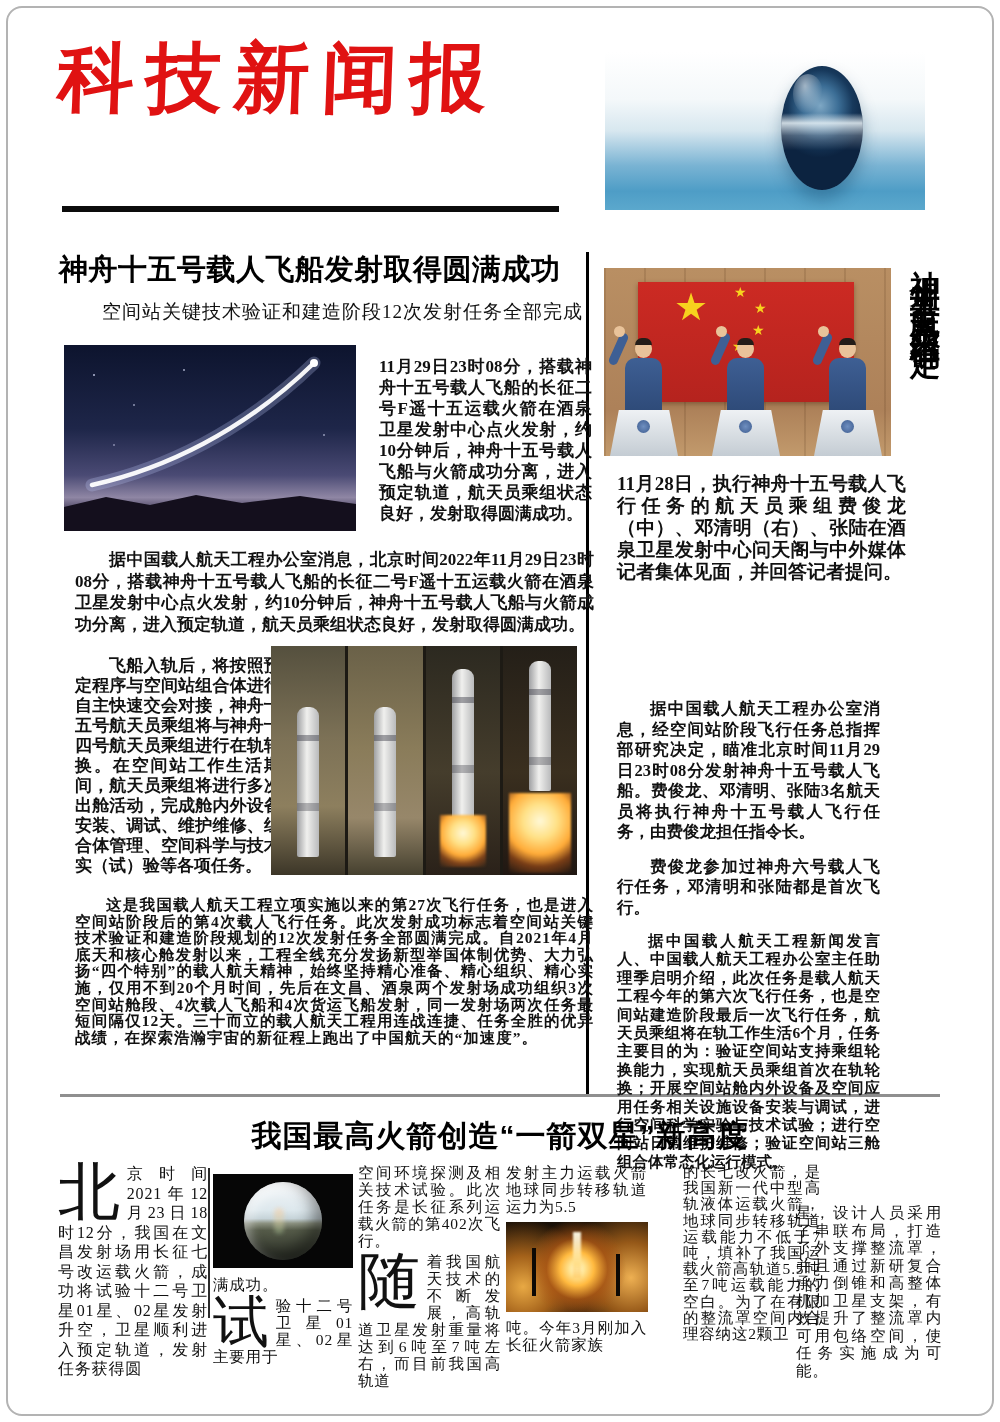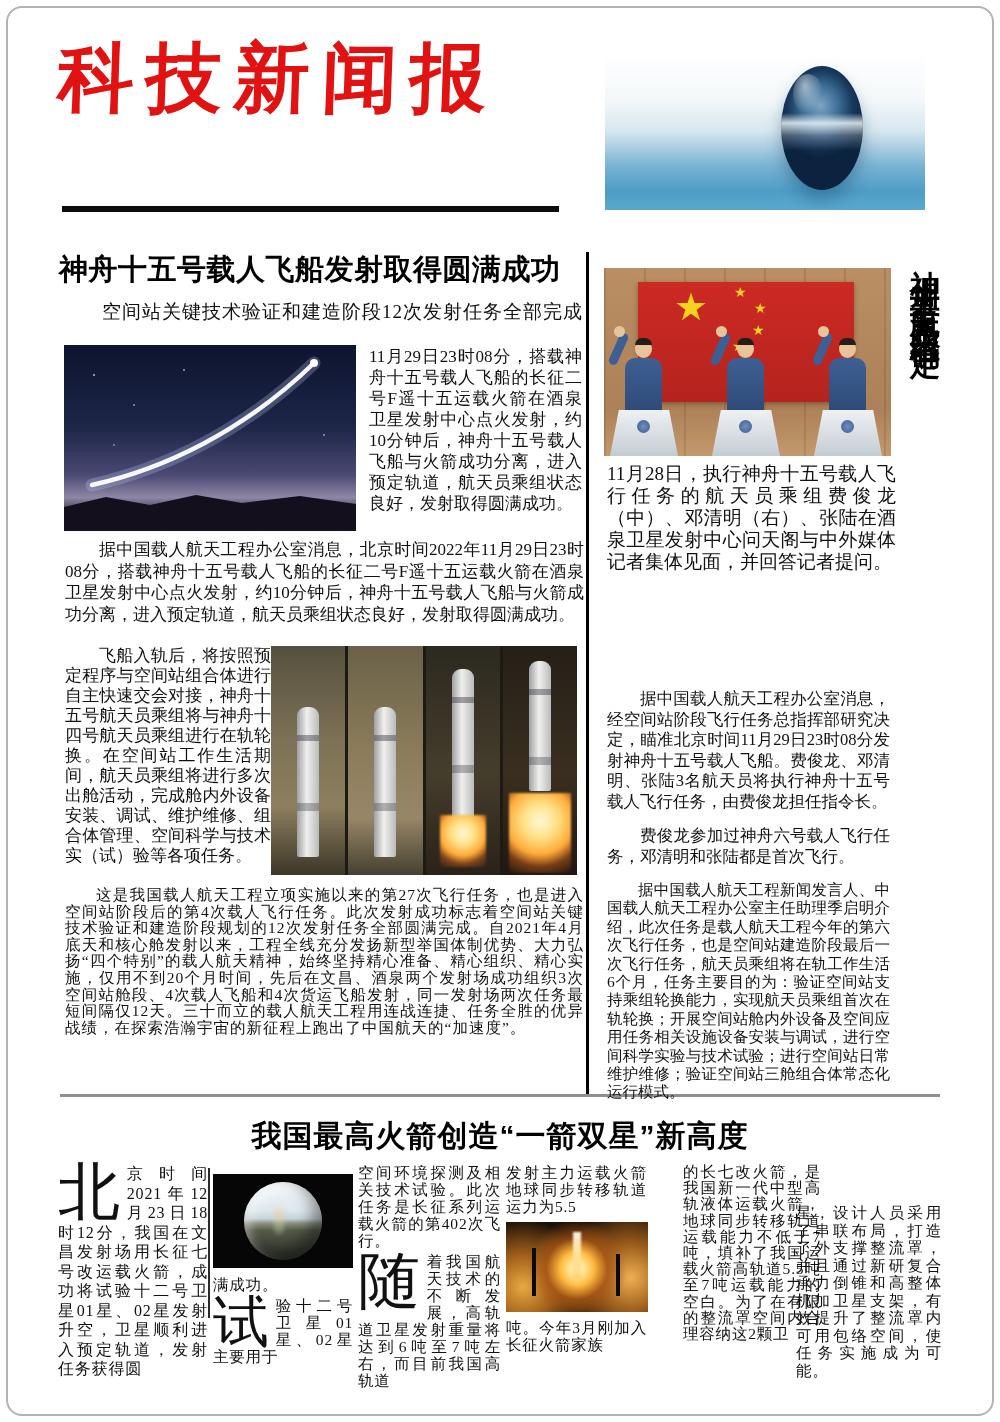--- a/index.html
+++ b/index.html
@@ -22,21 +22,21 @@
   .globe-sphere{position:absolute;left:176px;top:14px;width:82px;height:124px;border-radius:50%;
       background:radial-gradient(ellipse 58% 42% at 48% 32%,#7ea7c4 0%,#3c6e96 38%,#17395c 68%,#0c2340 100%);
       box-shadow:0 10px 16px rgba(15,60,95,.35);}
   .globe-band{position:absolute;left:176px;top:14px;width:82px;height:124px;border-radius:50%;
       background:linear-gradient(180deg,rgba(255,255,255,0) 38%,rgba(235,244,248,.85) 46%,rgba(255,255,255,.25) 56%,rgba(10,40,70,0) 68%);}
   .globe-gloss{position:absolute;left:188px;top:22px;width:30px;height:40px;border-radius:50%;
       background:radial-gradient(ellipse at 40% 30%,rgba(255,255,255,.55),rgba(255,255,255,0) 70%);}
 
   
   .headline{font-family:"Liberation Sans","DejaVu Sans",sans-serif;font-weight:bold;color:#000;}
-  .body-p{text-align:justify;text-justify:inter-character;margin:3px;}
+  .body-p{text-align:justify;text-justify:inter-character;margin:13px;font-weight:bold;}
   .indent{text-indent:2em;}
 
   
   .h1-main{position:absolute;left:59px;top:250px;width:524px;font-size:29px;letter-spacing:0.5px;}
   .h2-main{position:absolute;left:59px;top:299px;width:524px;text-align:right;font-size:19px;letter-spacing:1px;}
   .vrule-main{position:absolute;left:586px;top:252px;width:3px;height:842px;background:#000;}
   .hrule-bottom{position:absolute;left:60px;top:1094px;width:880px;height:3px;background:#8f8f8f;}
 
   .photo-streak{position:absolute;left:64px;top:345px;width:292px;height:186px;}
   .p-lead{position:absolute;left:366px;top:343px;width:213px;font-size:17px;line-height:21px;}

